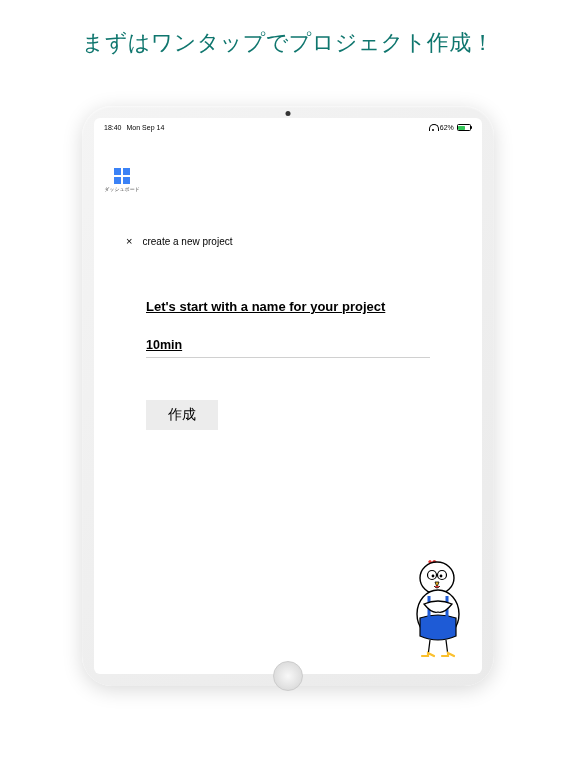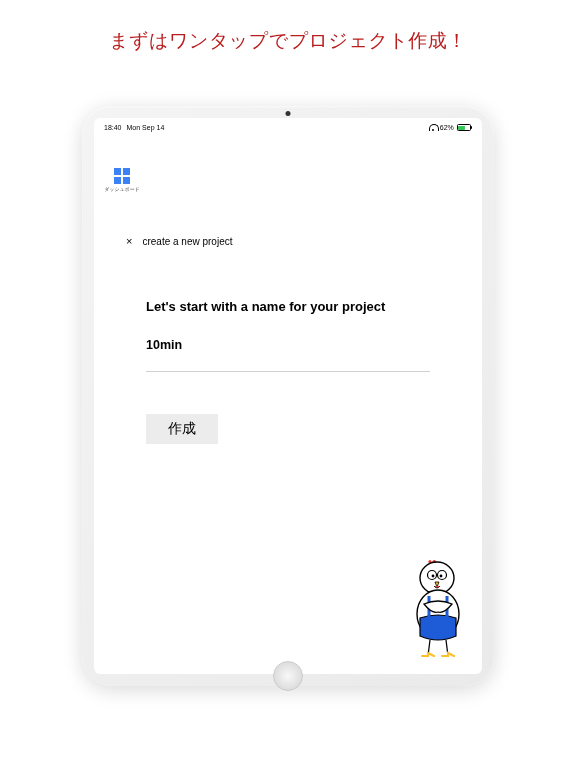--- a/index.html
+++ b/index.html
@@ -6,23 +6,23 @@
   body {
     width: 576px;
     height: 768px;
     background: #ffffff;
     font-family: -apple-system, "Hiragino Sans", "Helvetica Neue", Arial, sans-serif;
     overflow: hidden;
     position: relative;
   }
   .headline {
     text-align: center;
-    font-size: 19px;
+    font-size: 22px;
     font-weight: 500;
-    color: #b91c1c;
+    color: #0f766e;
     padding-top: 28px;
     letter-spacing: 0.5px;
   }
   .device-frame {
     position: absolute;
     top: 106px;
     left: 82px;
     width: 412px;
     height: 580px;
     background: linear-gradient(135deg, #f4f4f4 0%, #eaeaea 100%);
@@ -161,34 +161,35 @@
     font-size: 11px;
     cursor: pointer;
     color: #000;
     line-height: 1;
   }
   .content {
     position: absolute;
     top: 176px;
     left: 52px;
     right: 52px;
+    text-decoration: underline;
   }
   .heading {
     font-size: 13px;
     font-weight: 700;
     color: #000;
     line-height: 2.0;
     margin-bottom: 18px;
   }
   .input-row {
     font-size: 12.5px;
     font-weight: 600;
     color: #000;
     border-bottom: 1px solid #d0d0d0;
-    padding-bottom: 19px;
+    padding-bottom: 5px;
     margin-bottom: 42px;
   }
   .create-btn {
     display: inline-block;
     background: #ececec;
     color: #000;
     font-size: 14px;
     padding: 6px 22px;
     border: none;
     cursor: pointer;

